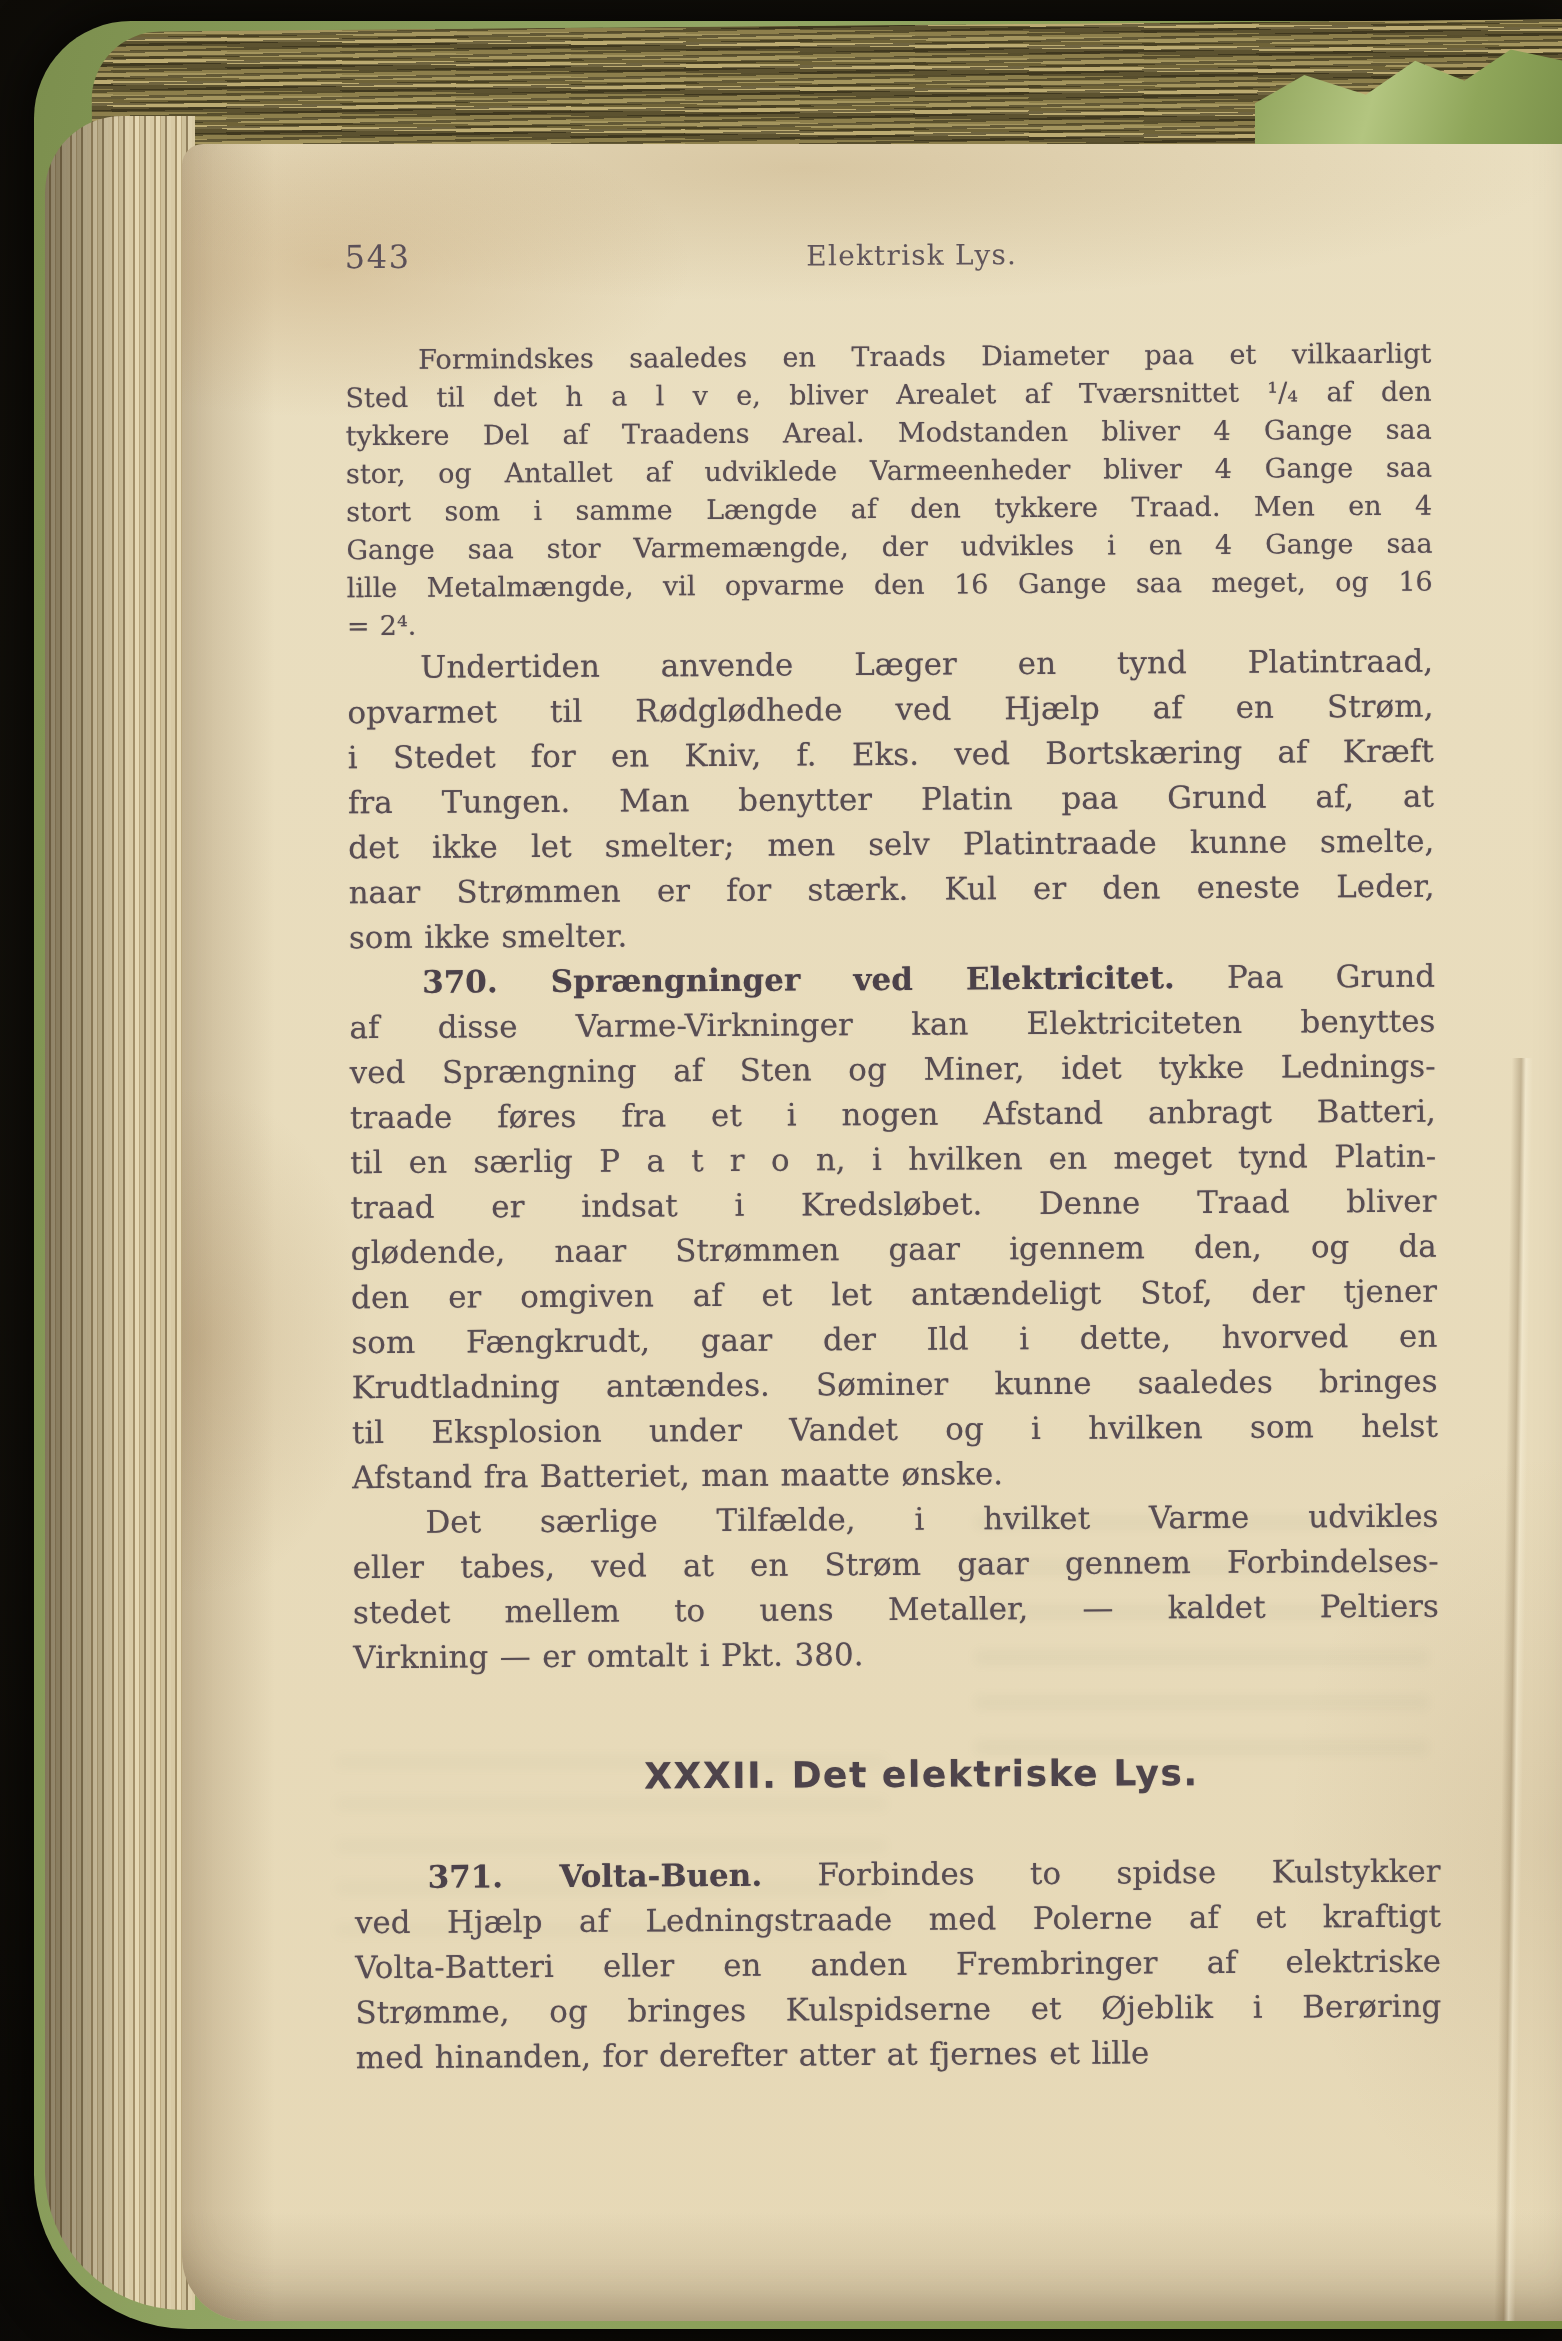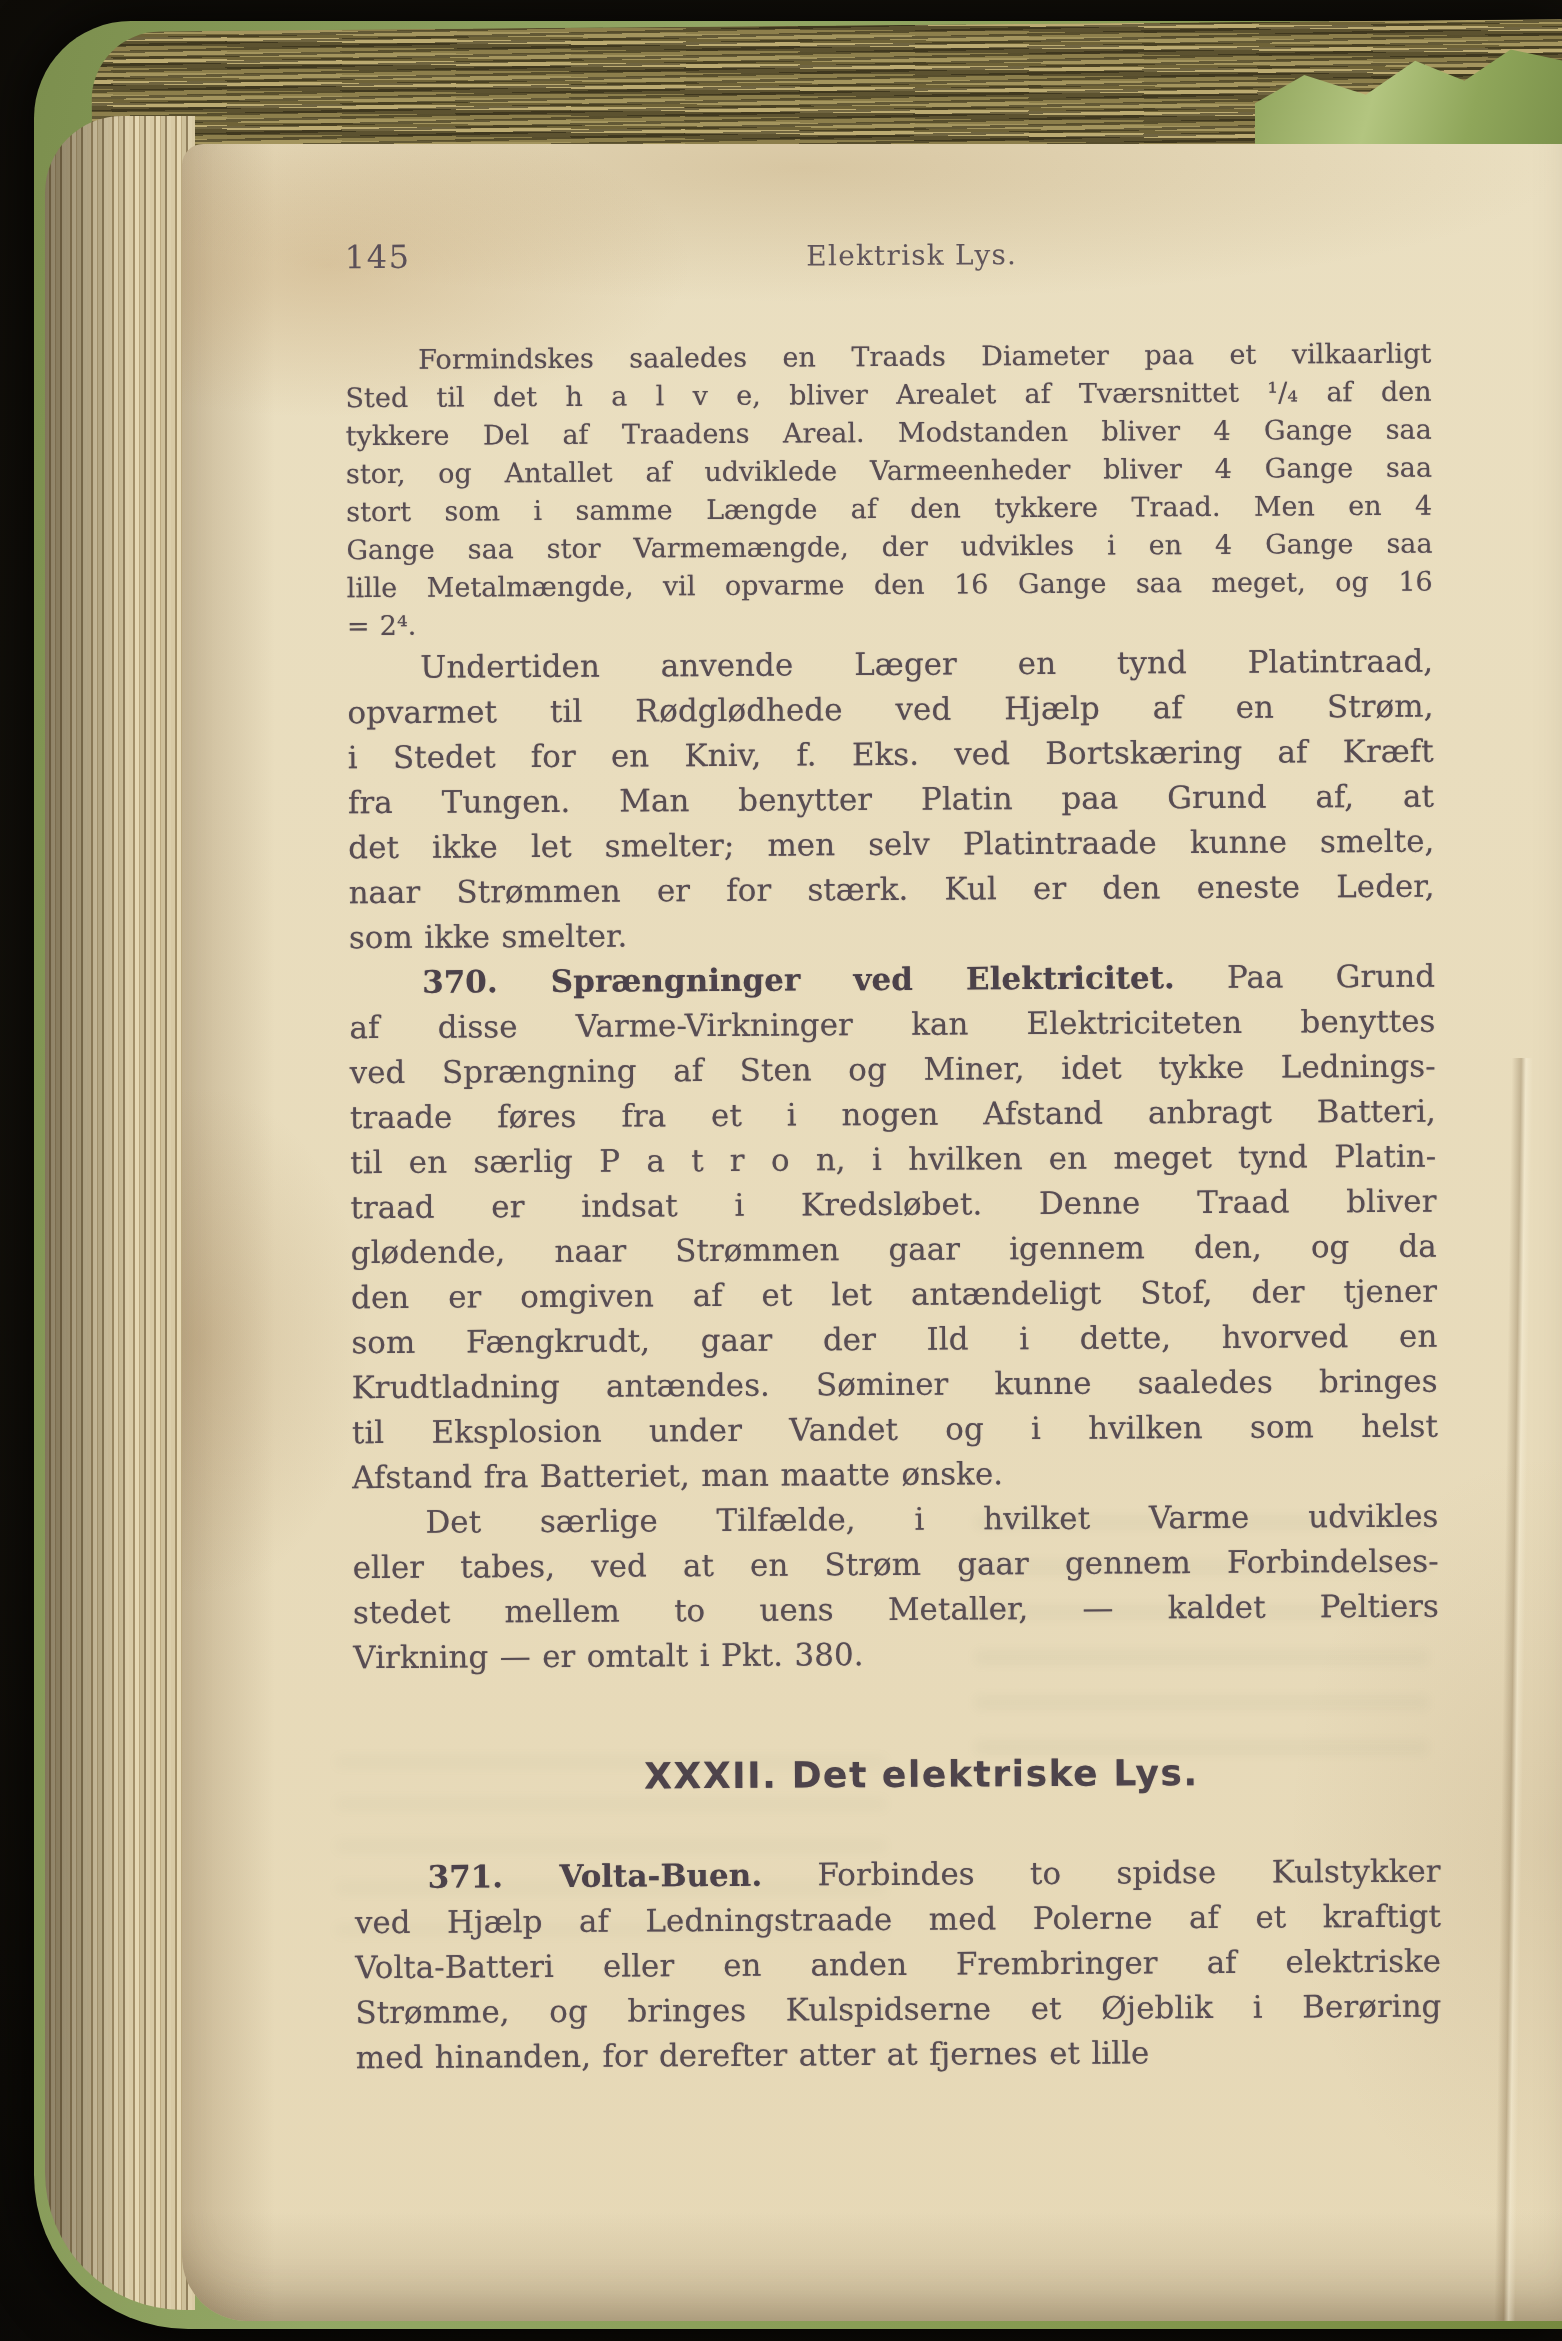--- a/index.html
+++ b/index.html
@@ -98,21 +98,21 @@
     <div class="top-edges"></div>
     <div class="cover-corner"></div>
     <div class="left-edges"></div>
 
     <div class="page">
       <div class="ghost a"></div>
       <div class="ghost b"></div>
       <div class="crease"></div>
 
       <div class="print-layer">
-        <div class="folio">145</div>
+        <div class="folio">543</div>
         <div class="running-header">Elektrisk Lys.</div>
         <div class="content">
             <div class="para small">
               <div class="line first">Formindskes saaledes en Traads Diameter paa et vilkaarligt</div>
               <div class="line">Sted til det h a l v e, bliver Arealet af Tværsnittet ¹/₄ af den</div>
               <div class="line">tykkere Del af Traadens Areal.  Modstanden bliver 4 Gange saa</div>
               <div class="line">stor, og Antallet af udviklede Varmeenheder bliver 4 Gange saa</div>
               <div class="line">stort som i samme Længde af den tykkere Traad.  Men en 4</div>
               <div class="line">Gange saa stor Varmemængde, der udvikles i en 4 Gange saa</div>
               <div class="line">lille Metalmængde, vil opvarme den 16 Gange saa meget, og 16</div>

